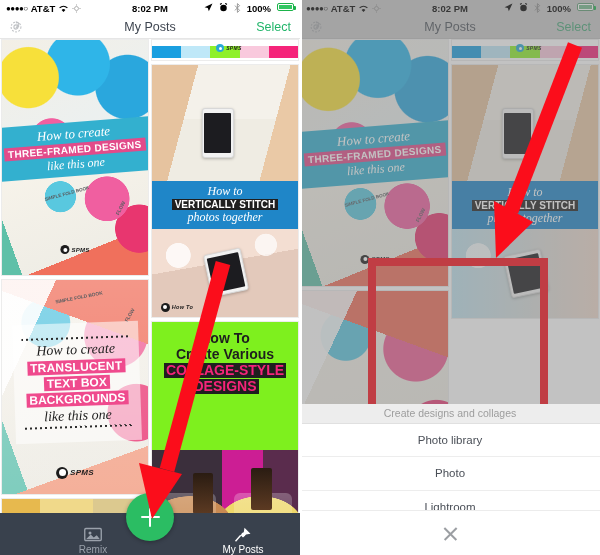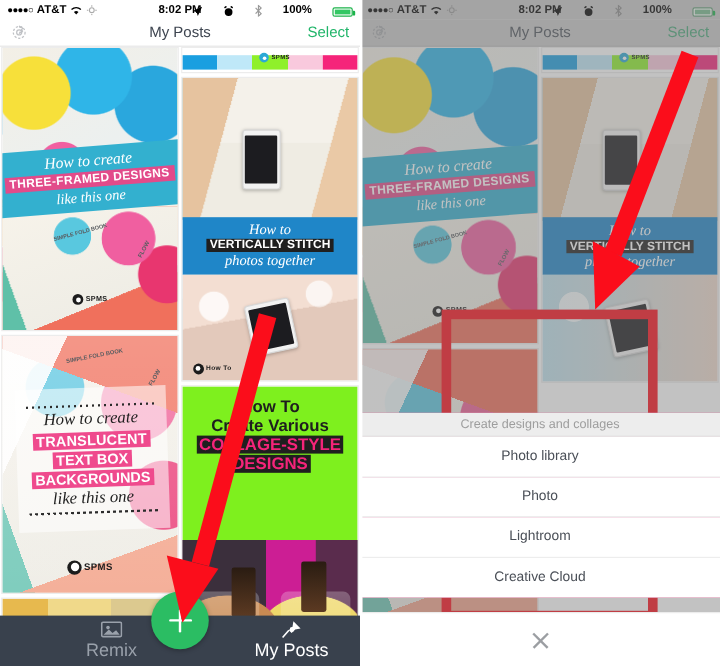--- a/index.html
+++ b/index.html
@@ -15,21 +15,21 @@
 
   
   .statusbar {
     height:16px; background:#fff; display:flex; align-items:center;
     padding:0 6px; font-size:9.5px; font-weight:bold; color:#000;
     position:relative; z-index:5;
   }
   .phone.right .statusbar { background:#c9c9c9; }
   .sb-left { display:flex; align-items:center; gap:3px; }
   .sb-center { position:absolute; left:0; right:0; text-align:center; font-size:9.5px; font-weight:bold; }
-  .sb-right { margin-left:auto; display:flex; align-items:flex-end; gap:17px; position:relative; z-index:2; }
+  .sb-right { margin-left:auto; display:flex; align-items:flex-start; gap:6px; position:relative; z-index:2; }
   .dots { letter-spacing:-0.5px; font-size:8px; }
   .batt { width:17px; height:8px; border:1px solid #1bb34a; border-radius:2px; position:relative; background:#fff; }
   .batt::after { content:""; position:absolute; left:1px; top:1px; bottom:1px; right:1px; background:#33c763; }
   .batt::before { content:""; position:absolute; right:-3px; top:2px; width:2px; height:4px; background:#1bb34a; border-radius:0 1px 1px 0; }
   .phone.right .batt { border-color:#5f9c74; }
   .phone.right .batt::after { background:#77bb8e; }
 
   
   .navbar {
     height:23px; background:#fff; display:flex; align-items:center;
@@ -109,43 +109,43 @@
   }
   .art-drink .glass { position:absolute; bottom:2%; width:40%; height:56%;
     background:linear-gradient(180deg,rgba(255,255,255,.25),rgba(255,255,255,.05));
     border-radius:6px 6px 30% 30%; }
   .art-drink .bottle { position:absolute; width:14%; height:40%;
     background:linear-gradient(180deg,#2a1c12,#5c3a22); border-radius:2px; }
 
   .spms { position:absolute; display:flex; align-items:center; gap:2px; }
   .spms .ring { width:9px; height:9px; border-radius:50%; background:#1c1c1c; position:relative; }
   .spms .ring::after { content:""; position:absolute; inset:2.5px; border-radius:50%; background:#fff; }
-  .spms .txt { font-size:6px; font-weight:bold; color:#1c1c1c; line-height:1; letter-spacing:.3px; }
+  .spms .txt { font-size:6px; font-weight:bold; color:#1c1c1c; line-height:1; letter-spacing:.3px;font-style:italic; }
 
   .swatchbar { position:absolute; left:0; right:0; display:flex; }
   .swatchbar div { flex:1; }
 
   
   .tabbar { position:absolute; left:0; bottom:0; width:300px; height:42px;
     background:#39414d; display:flex; z-index:6; }
   .tab { flex:1; display:flex; flex-direction:column; align-items:center;
-    justify-content:center; gap:2px; color:#9aa1ab; font-size:15px;padding-left:36px; }
+    justify-content:flex-end; gap:2px; color:#9aa1ab; font-size:10px;padding-left:36px; }
   .tab.active { color:#ffffff; }
   .tab .ic { width:18px; height:15px; }
   .fab { position:absolute; left:50%; bottom:14px; transform:translateX(-50%);
     width:48px; height:48px; border-radius:50%; background:#2bbd63;
     display:flex; align-items:center; justify-content:center; z-index:7;
     box-shadow:0 1px 4px rgba(0,0,0,.3); }
   .fab::before, .fab::after { content:""; position:absolute; background:#fff; border-radius:1px; }
   .fab::before { width:19px; height:2.4px; }
   .fab::after { width:2.4px; height:19px; }
 
   
   .dim { position:absolute; inset:0; background:rgba(120,120,120,.45); z-index:8; }
-  .sheet { position:absolute; left:0; right:0; bottom:57px; z-index:9; background:#be185d; }
+  .sheet { position:absolute; left:0; right:0; bottom:31px; z-index:9; background:#000000; }
   .sheet-head { height:20px; background:#ededed; display:flex; align-items:center;
     justify-content:center; font-size:10.5px; color:#9d9d9d; border-bottom:1px solid #e0e0e0; }
   .sheet-item { height:33.5px; display:flex; align-items:center; justify-content:center;
     font-size:11.5px; color:#4a4f57; border-bottom:1px solid #ededed; background:#fff; }
   .sheet-item:last-child { border-bottom:none; }
   .closerow { position:absolute; left:0; right:0; bottom:0; height:45px; z-index:9;
     display:flex; align-items:center; justify-content:center; background:#ffffff;
     border-top:1px solid #ececec; }
   .closerow .x { width:17px; height:17px; position:relative; opacity:.6; }
   .closerow .x::before, .closerow .x::after { content:""; position:absolute; left:0; top:50%;
@@ -456,21 +456,20 @@
       </div>
     </div>
 
     <div class="dim"></div>
 
     <div class="sheet">
       <div class="sheet-head">Create designs and collages</div>
       <div class="sheet-item">Photo library</div>
       <div class="sheet-item">Photo</div>
       <div class="sheet-item">Lightroom</div>
-      <div class="sheet-item">Creative Cloud</div>
     </div>
 
     <div class="closerow">
       <span class="x"></span>
     </div>
 
     <svg class="annot" viewBox="0 0 300 555">
       <path d="M275 45 L211 211" stroke="#fb0d1b" stroke-width="15" fill="none"></path>
       <path d="M196 258 L194 201 L233 222 Z" fill="#fb0d1b"></path>
     </svg>

